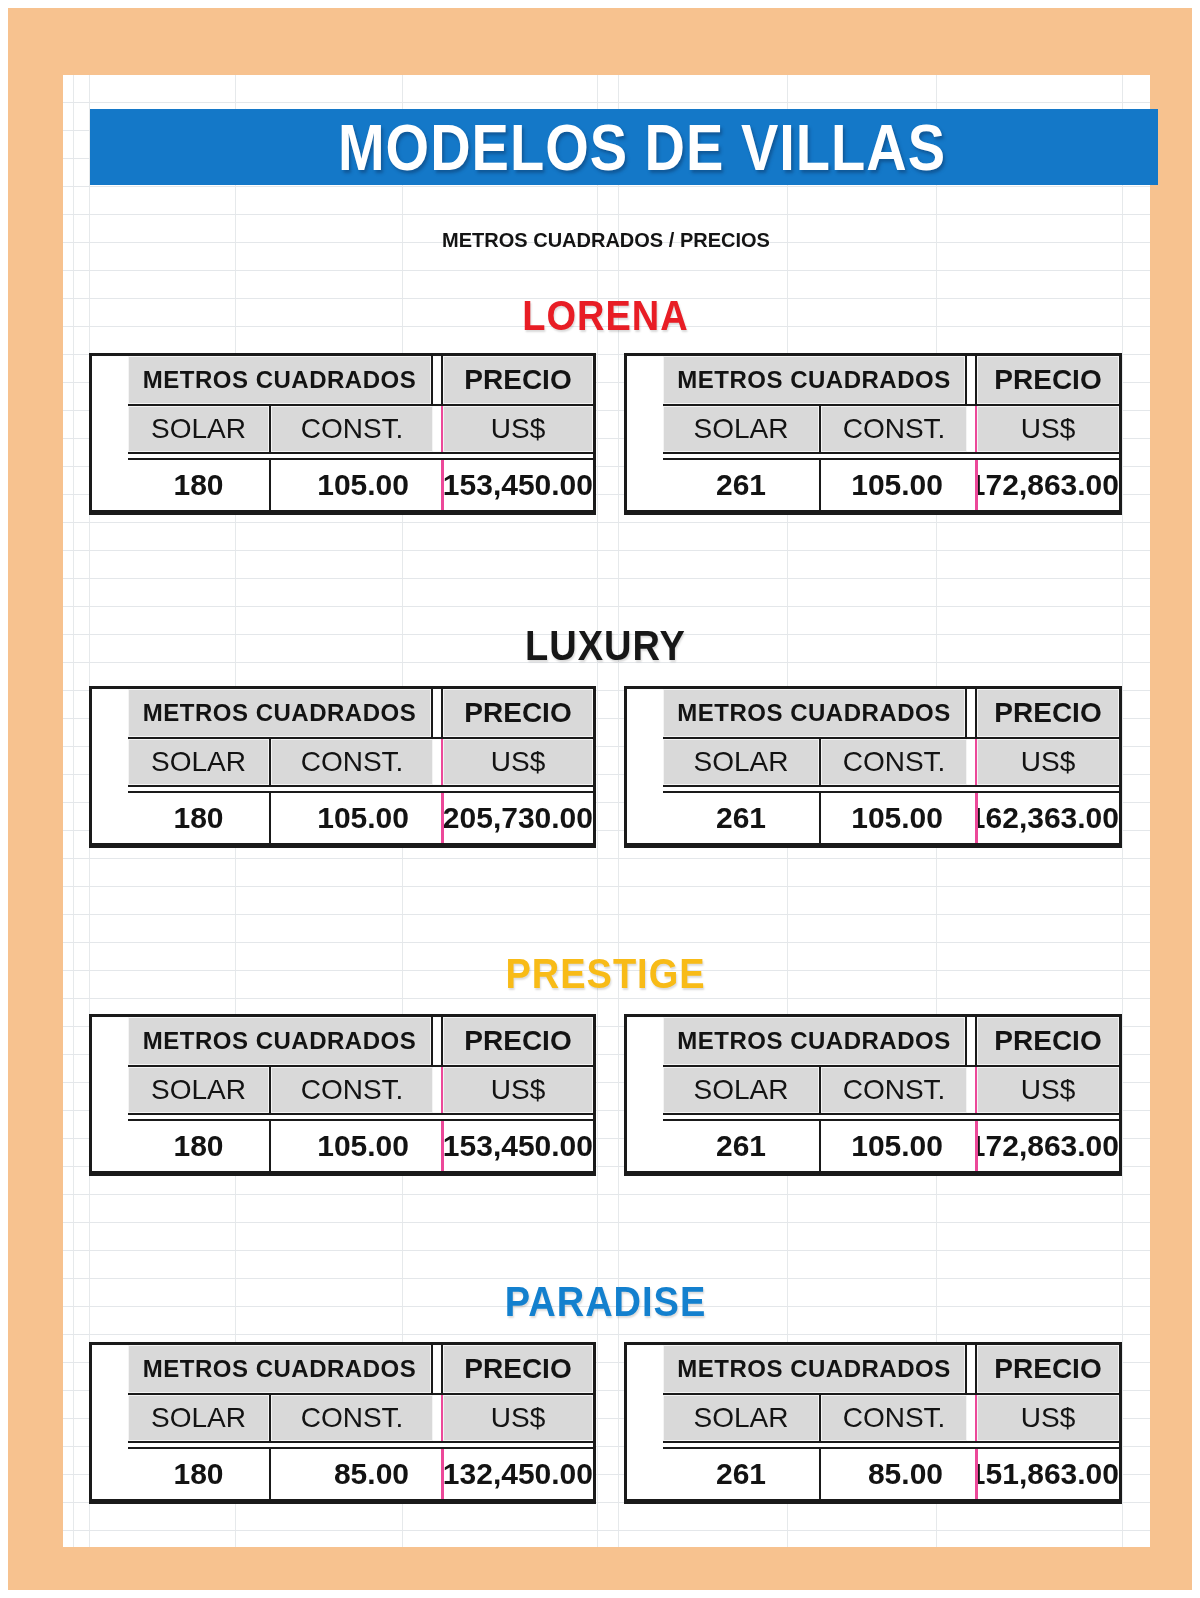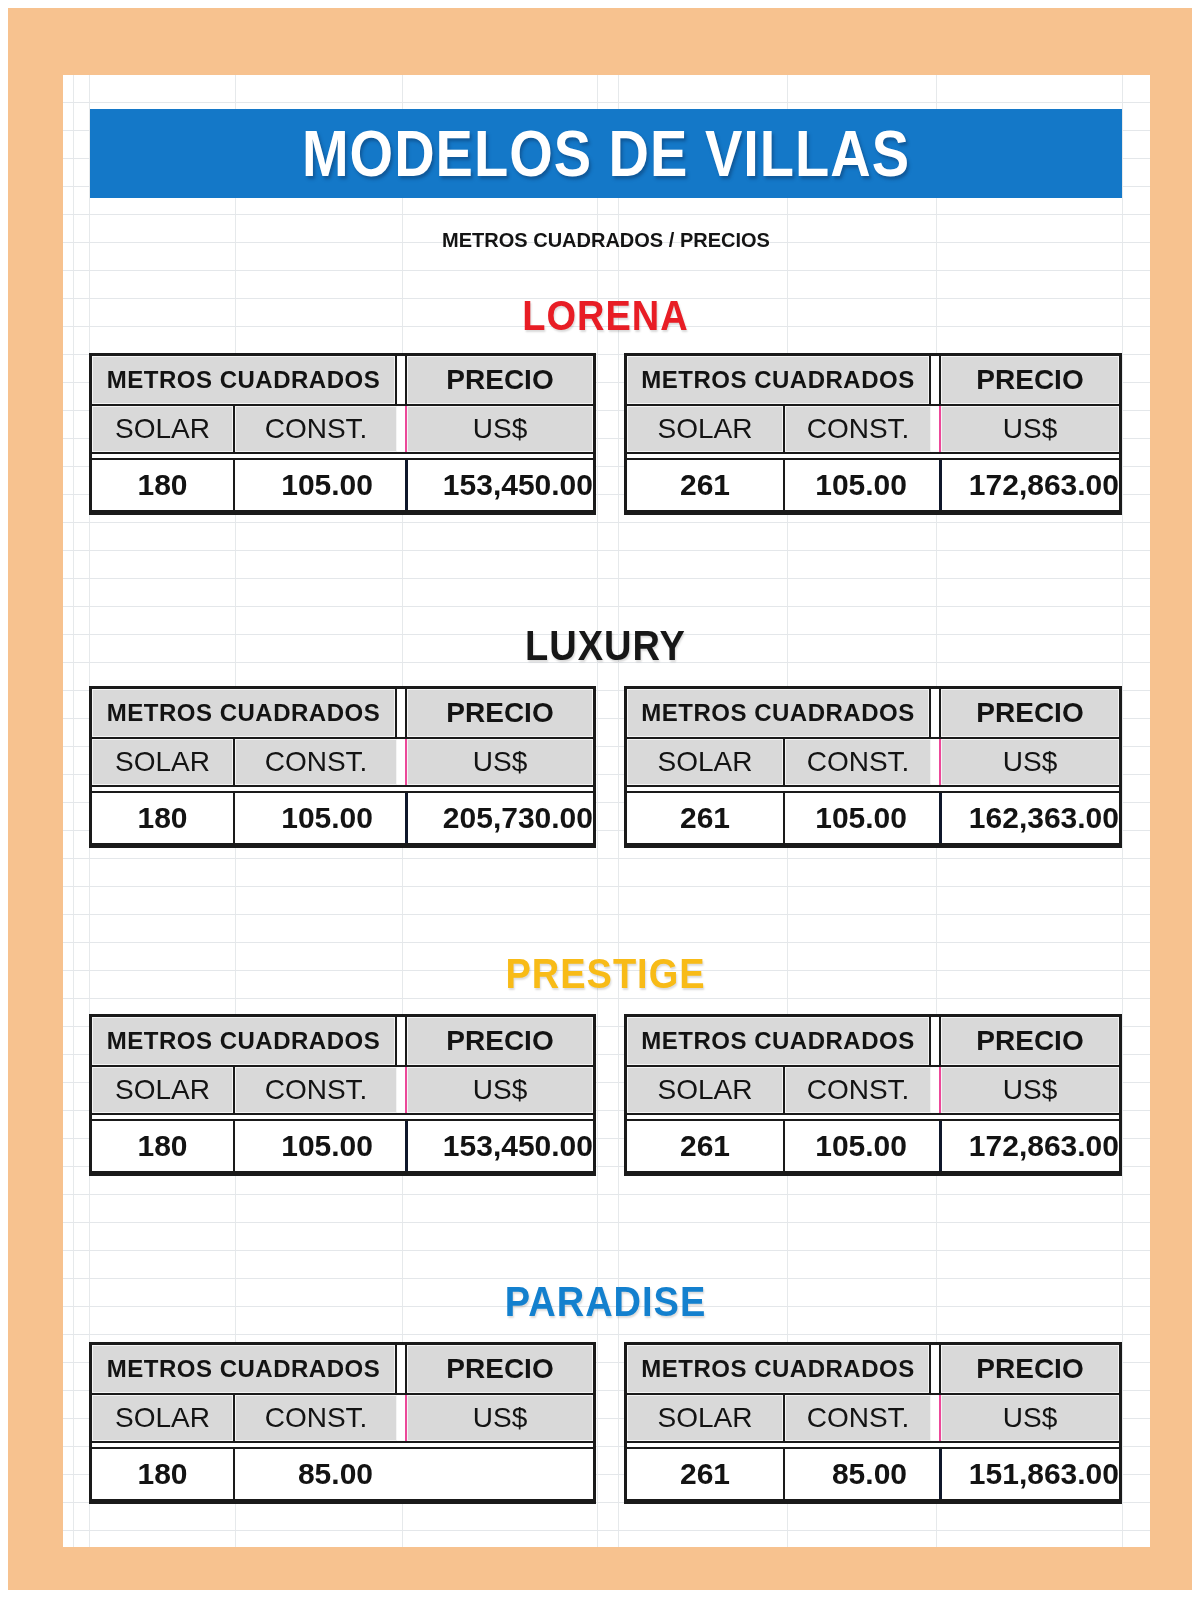--- a/index.html
+++ b/index.html
@@ -27,22 +27,22 @@
       linear-gradient(#e6e9eb,#e6e9eb),
       linear-gradient(#e6e9eb,#e6e9eb),
       linear-gradient(#e6e9eb,#e6e9eb),
       linear-gradient(#e6e9eb,#e6e9eb);
     background-size:auto,1px 100%,1px 100%,1px 100%,1px 100%,1px 100%,1px 100%,1px 100%,1px 100%,1px 100%;
     background-position:0 0,10px 0,26px 0,172px 0,339px 0,534px 0,555px 0,724px 0,873px 0,1059px 0;
     background-repeat:repeat,no-repeat,no-repeat,no-repeat,no-repeat,no-repeat,no-repeat,no-repeat,no-repeat,no-repeat;
   }
   
   .banner{
-    position:absolute;left:27px;top:34px;width:1032px;height:89px;
-    background:#1478C8;display:flex;align-items:center;justify-content:center;
+    position:absolute;left:27px;top:34px;width:1032px;height:76px;
+    background:#1478C8;display:flex;align-items:center;justify-content:center;padding-left:36px;
   }
   .banner-title{
     color:#ffffff;font-size:56px;font-weight:bold;letter-spacing:1px;
     transform:scaleY(1.15);transform-origin:center;
     text-shadow:2px 3px 3px rgba(10,40,80,0.4);
     white-space:nowrap;
   }
   .subtitle{
     position:absolute;left:27px;top:146px;width:1032px;height:38px;
     display:flex;align-items:center;justify-content:center;
@@ -63,21 +63,21 @@
   .h0{top:220px}.h1{top:550px}.h2{top:878px}.h3{top:1206px}
   
   .vtable{
     position:absolute;background:#ffffff;
     border:3px solid #1a1a1a;border-bottom-width:5px;
     box-sizing:border-box;
   }
   .tb0{top:278px}.tb1{top:611px}.tb2{top:939px}.tb3{top:1267px}
   .tl{left:26px;width:507px}
   .tr{left:561px;width:498px}
-  .vt-row{display:grid;box-sizing:border-box;}
+  .vt-row{display:grid;box-sizing:border-box;margin-left:36px;}
   .tl .vt-row{grid-template-columns:143px 162px 8px 1fr;}
   .tl .vt-data{grid-template-columns:143px 170px 1fr;}
   .tr .vt-row{grid-template-columns:158px 146px 8px 1fr;}
   .tr .vt-data{grid-template-columns:158px 154px 1fr;}
   .vt-r1{height:50px;border-bottom:2px solid #1a1a1a;}
   .vt-r2{height:48px;border-bottom:2px solid #1a1a1a;}
   .vt-gap{height:4px;background:#ffffff;}
   .vt-data{height:52px;border-top:2px solid #1a1a1a;}
   .cell{
     display:flex;align-items:center;justify-content:center;
@@ -86,21 +86,21 @@
   .fill{background:#D9D9D9;box-shadow:inset 0 0 0 1px #f4f4f4;}
   .mc{grid-column:1/3;border-right:2px solid #1a1a1a;font-weight:bold;font-size:24px;letter-spacing:0.5px;}
   .sp{background:#ffffff;}
   .precio{border-left:2px solid #1a1a1a;font-weight:bold;font-size:28px;text-align:center;}
   .sub{font-size:28px;font-weight:normal;}
   .solar-h{border-right:2px solid #1a1a1a;text-align:center;}
   .usd-h{border-left:2px solid #ec4899;}
   .d{font-weight:bold;font-size:30px;}
   .solar-v{border-right:2px solid #1a1a1a;}
   .const-v{justify-content:flex-end;padding-right:32px;}
-  .price-v{border-left:3px solid #0f172a;justify-content:flex-end;padding-right:0;}
+  .price-v{border-left:3px solid #ec4899;justify-content:flex-end;padding-right:0;}
 </style>
 </head>
 <body>
 
 <div class="frame"></div>
 
 <div class="sheet">
 
   <div class="banner">
     <span class="banner-title">MODELOS DE VILLAS</span>
@@ -246,20 +246,21 @@
     <div class="vt-row vt-r2">
       <div class="cell fill sub solar-h">SOLAR</div>
       <div class="cell fill sub">CONST.</div>
       <div class="cell sp"></div>
       <div class="cell fill sub usd-h">US$</div>
     </div>
     <div class="vt-gap"></div>
     <div class="vt-row vt-data">
       <div class="cell d solar-v">180</div>
       <div class="cell d const-v">85.00</div>
+      <div class="cell d price-v">132,450.00</div>
     </div>
   </div>
   <div class="vtable tb3 tr">
     <div class="vt-row vt-r1">
       <div class="cell fill mc">METROS CUADRADOS</div>
       <div class="cell sp"></div>
       <div class="cell fill precio">PRECIO</div>
     </div>
     <div class="vt-row vt-r2">
       <div class="cell fill sub solar-h">SOLAR</div>

